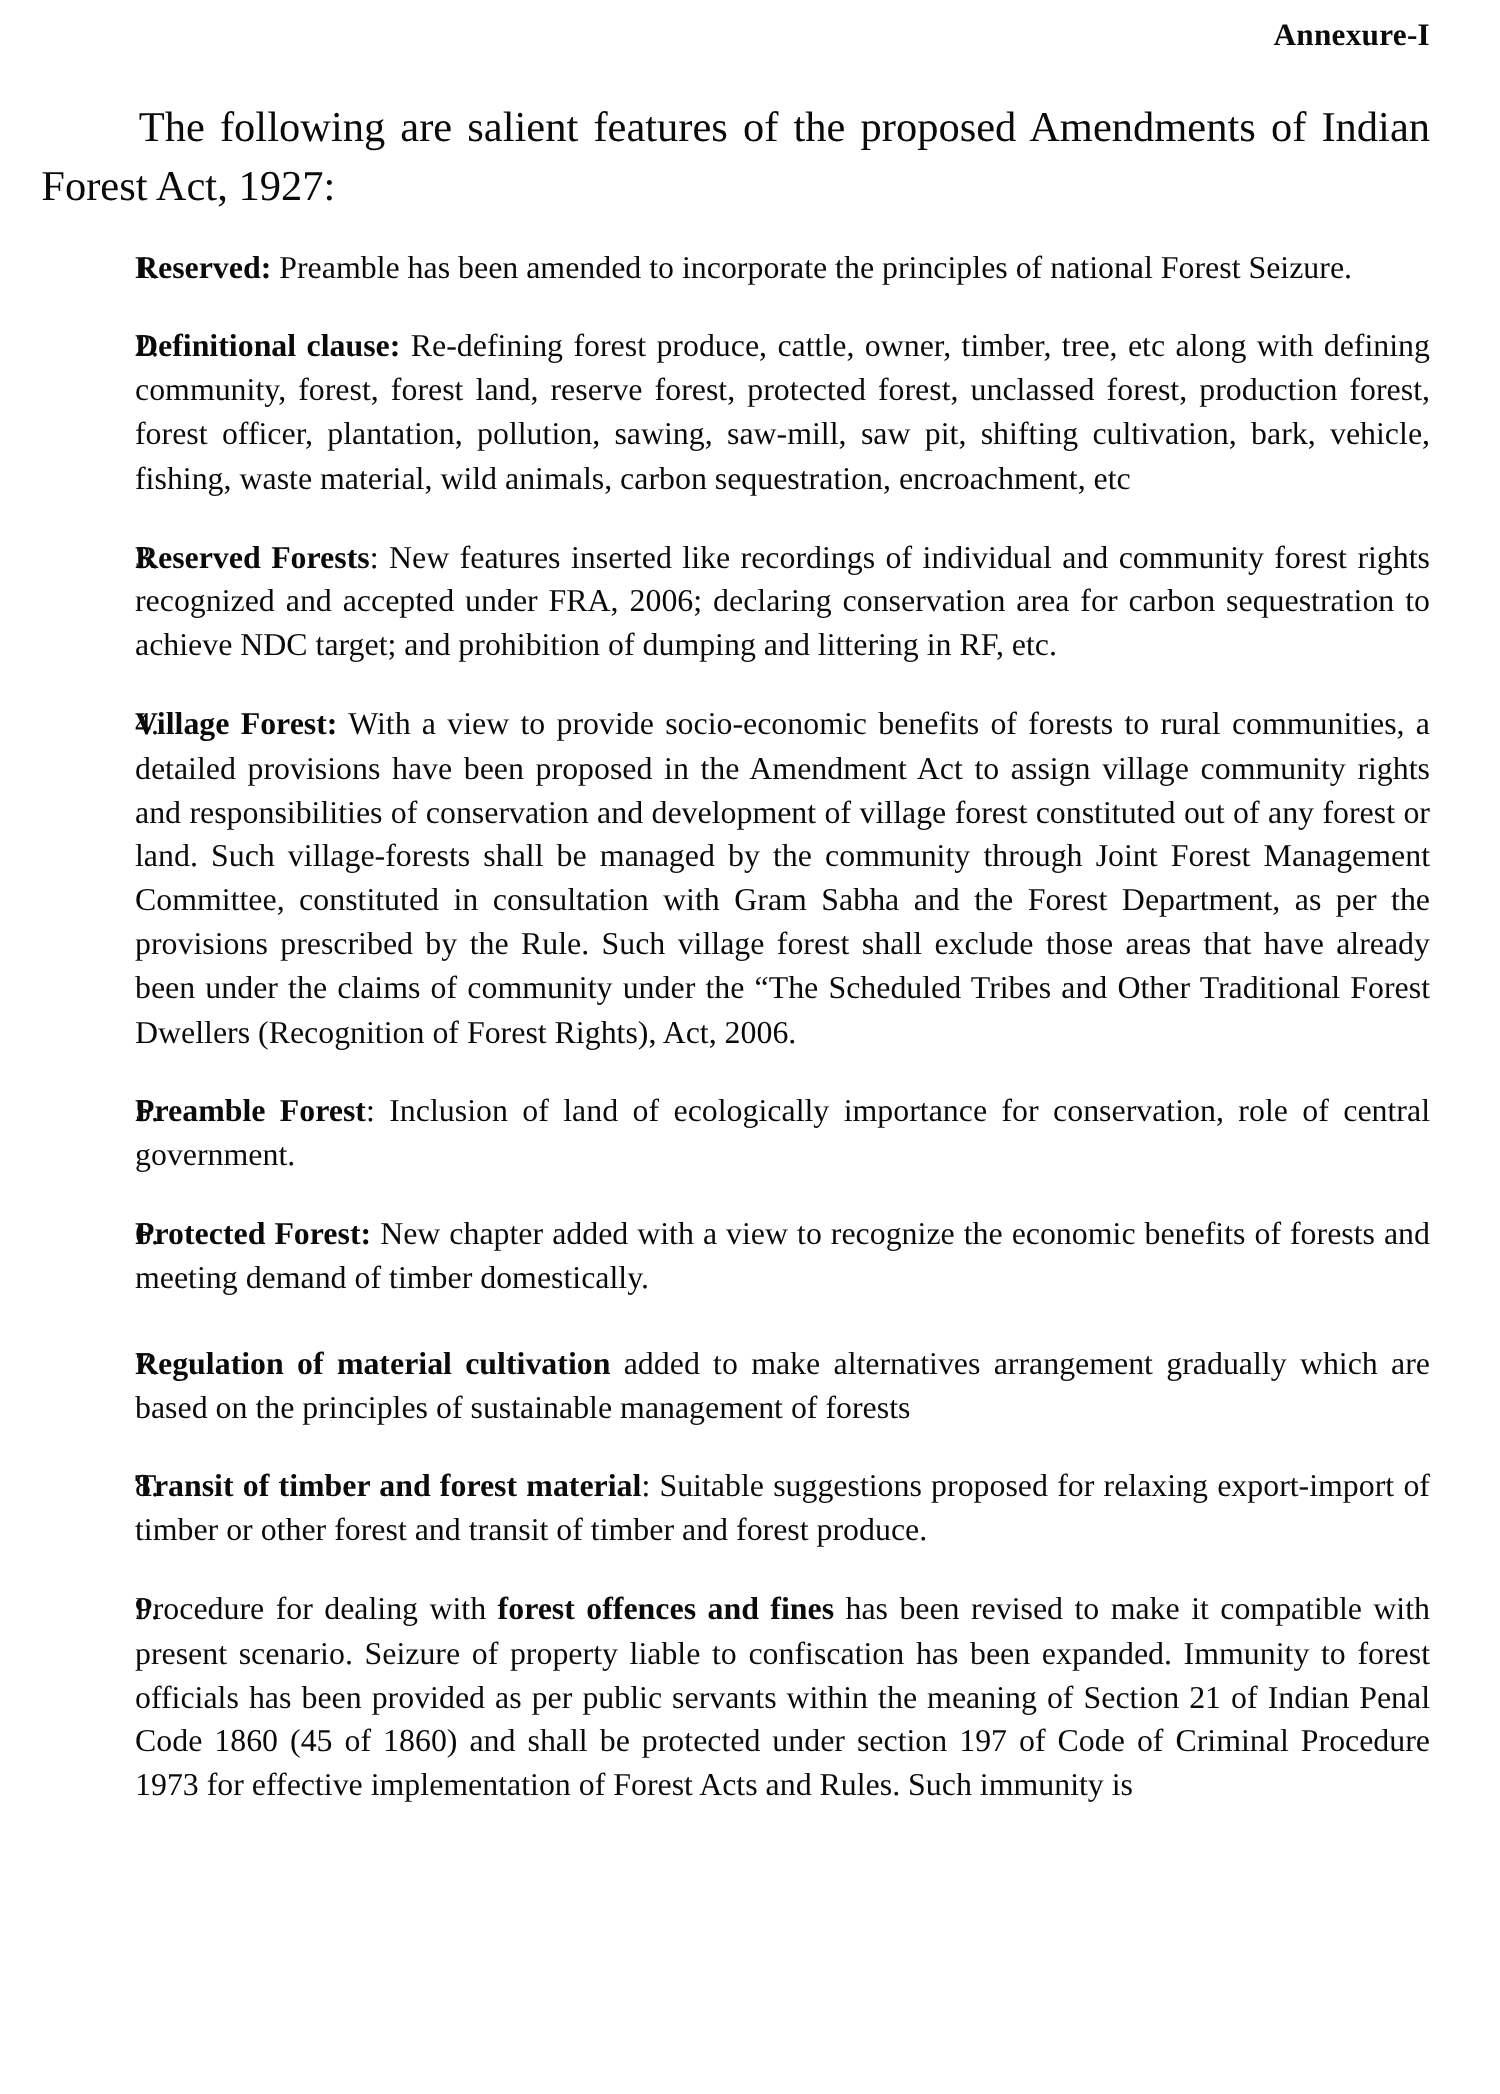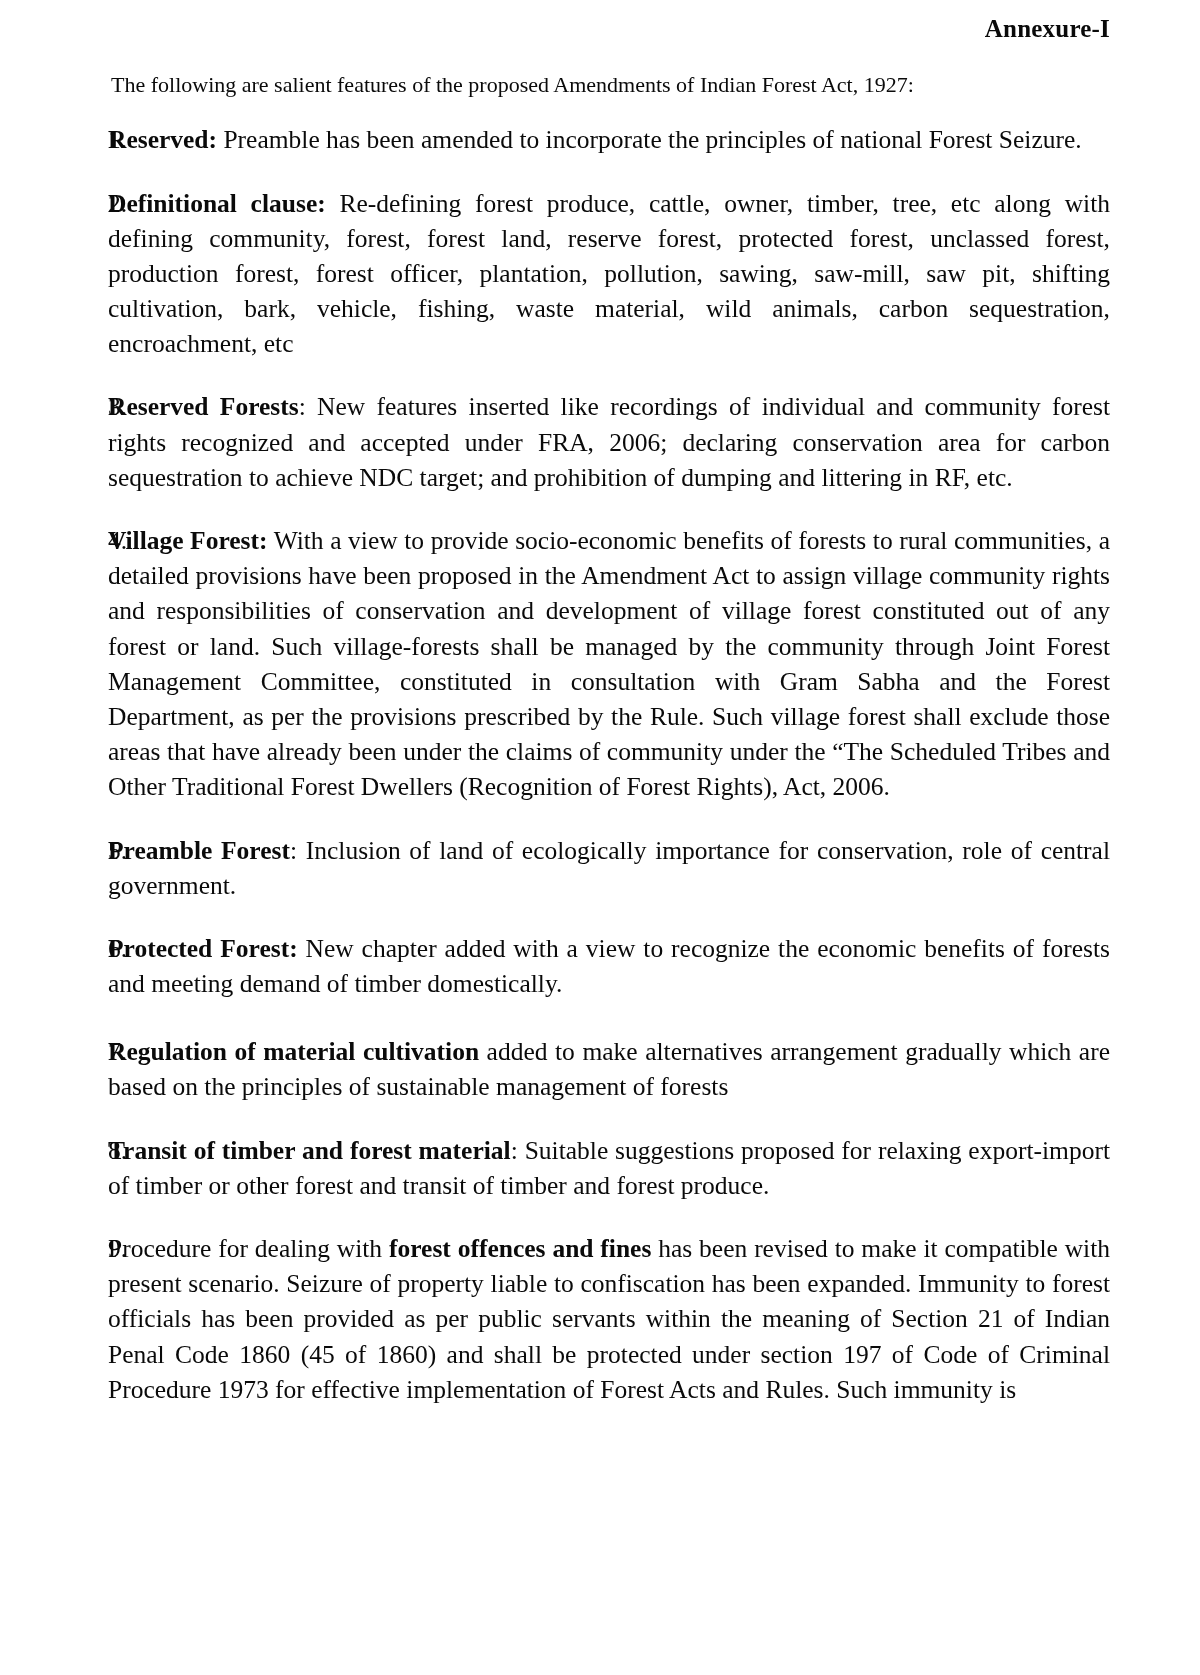--- a/index.html
+++ b/index.html
@@ -12,43 +12,43 @@
     height: 1675px;
     font-family: "Liberation Serif", "DejaVu Serif", serif;
     color: #0a0a0a;
     overflow: hidden;
   }
   .page {
     position: relative;
     width: 1200px;
     height: 1675px;
     box-sizing: border-box;
-    padding: 14px 90px 0 28px;
+    padding: 14px 56px 0 28px;
   }
   .annexure-label {
     text-align: right;
     font-weight: bold;
     font-size: 25px;
     letter-spacing: 0.2px;
     line-height: 1.2;
     margin: 0 0 2px 0;
   }
   .doc-title {
     font-weight: bold;
     font-size: 27.5px;
     line-height: 1.42;
     text-align: justify;
     text-align-last: left;
     margin: 22px 0 0 5px;
     letter-spacing: 0.05px;
   }
   .intro {
-    font-size: 22px;
+    font-size: 34px;
     line-height: 1.38;
-    margin: 26px 0 0 5px;
+    margin: 36px 0 0 5px;
     text-align: justify;
     text-align-last: left;
     text-indent: 78px;
   }
   .item-list {
     margin: 22px 0 0 0;
     padding: 0;
     list-style: none;
   }
   .item {

